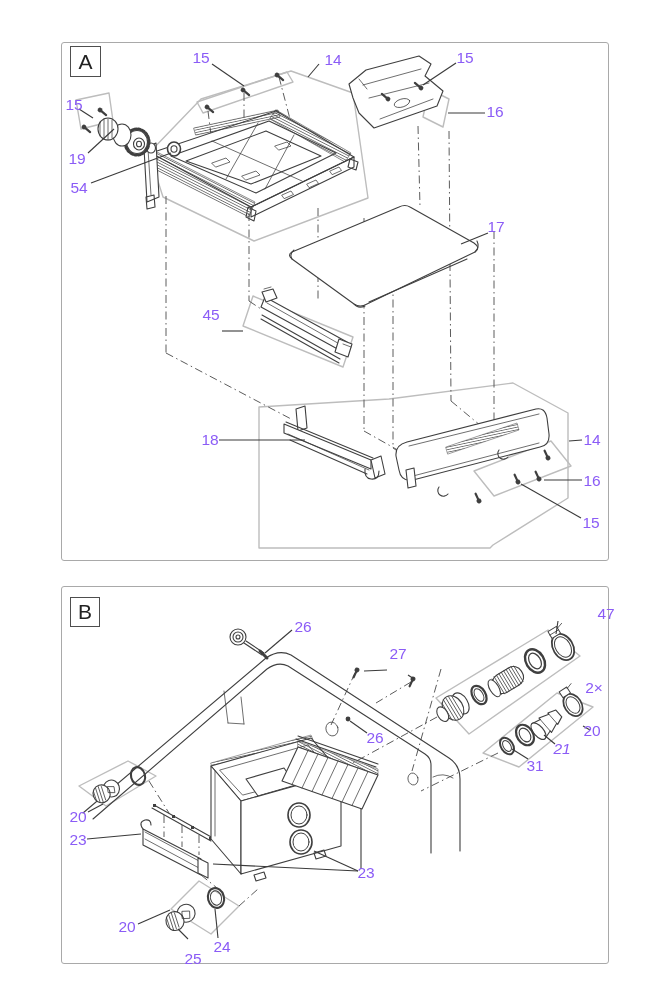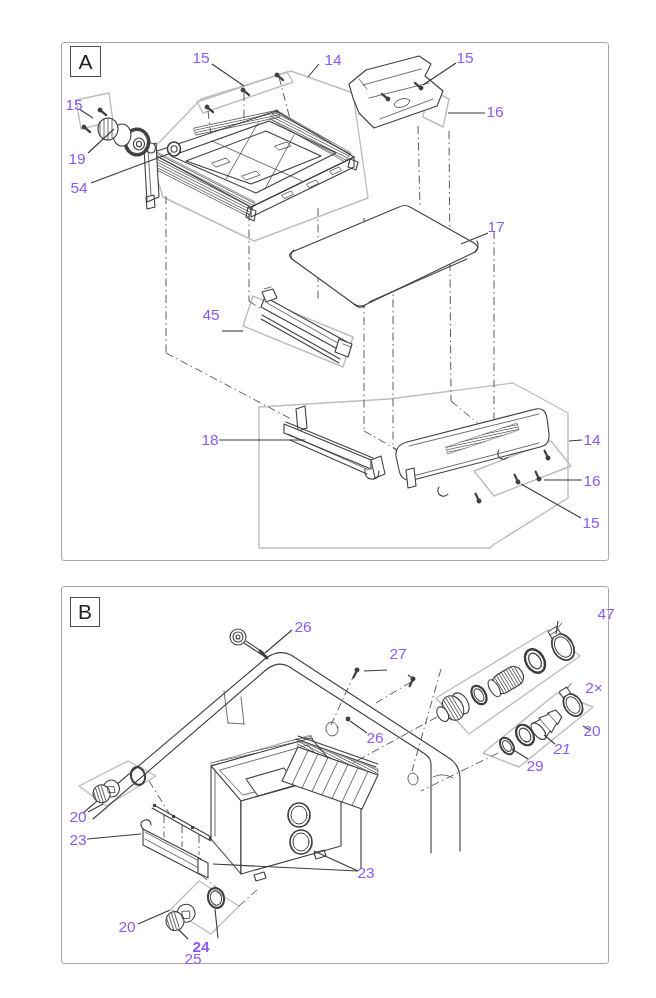--- a/index.html
+++ b/index.html
@@ -387,22 +387,22 @@
       <span>B</span>
     </div>
     <div class="labels">
         <div class="part-label" style="left: 241px; top: 40px;">26</div>
         <div class="part-label" style="left: 496px; top: 27px; margin-left: 48px;">47</div>
         <div class="part-label" style="left: 336px; top: 67px;">27</div>
         <div class="part-label" style="left: 532px; top: 101px;">2×</div>
         <div class="part-label" style="left: 313px; top: 151px;">26</div>
         <div class="part-label" style="left: 530px; top: 144px;">20</div>
         <div class="part-label" style="left: 500px; top: 162px; font-style: italic;">21</div>
-        <div class="part-label" style="left: 473px; top: 179px;">29</div>
+        <div class="part-label" style="left: 473px; top: 179px;">31</div>
         <div class="part-label" style="left: 16px; top: 230px;">20</div>
         <div class="part-label" style="left: 16px; top: 253px;">23</div>
         <div class="part-label" style="left: 304px; top: 286px;">23</div>
         <div class="part-label" style="left: 65px; top: 340px;">20</div>
         <div class="part-label" style="left: 131px; top: 372px;">25</div>
-        <div class="part-label" style="left: 139px; top: 360px; font-weight: bold;">24</div>
+        <div class="part-label" style="left: 160px; top: 360px;">24</div>
       </div>
   </div>
 </div>
 
 </body></html>

